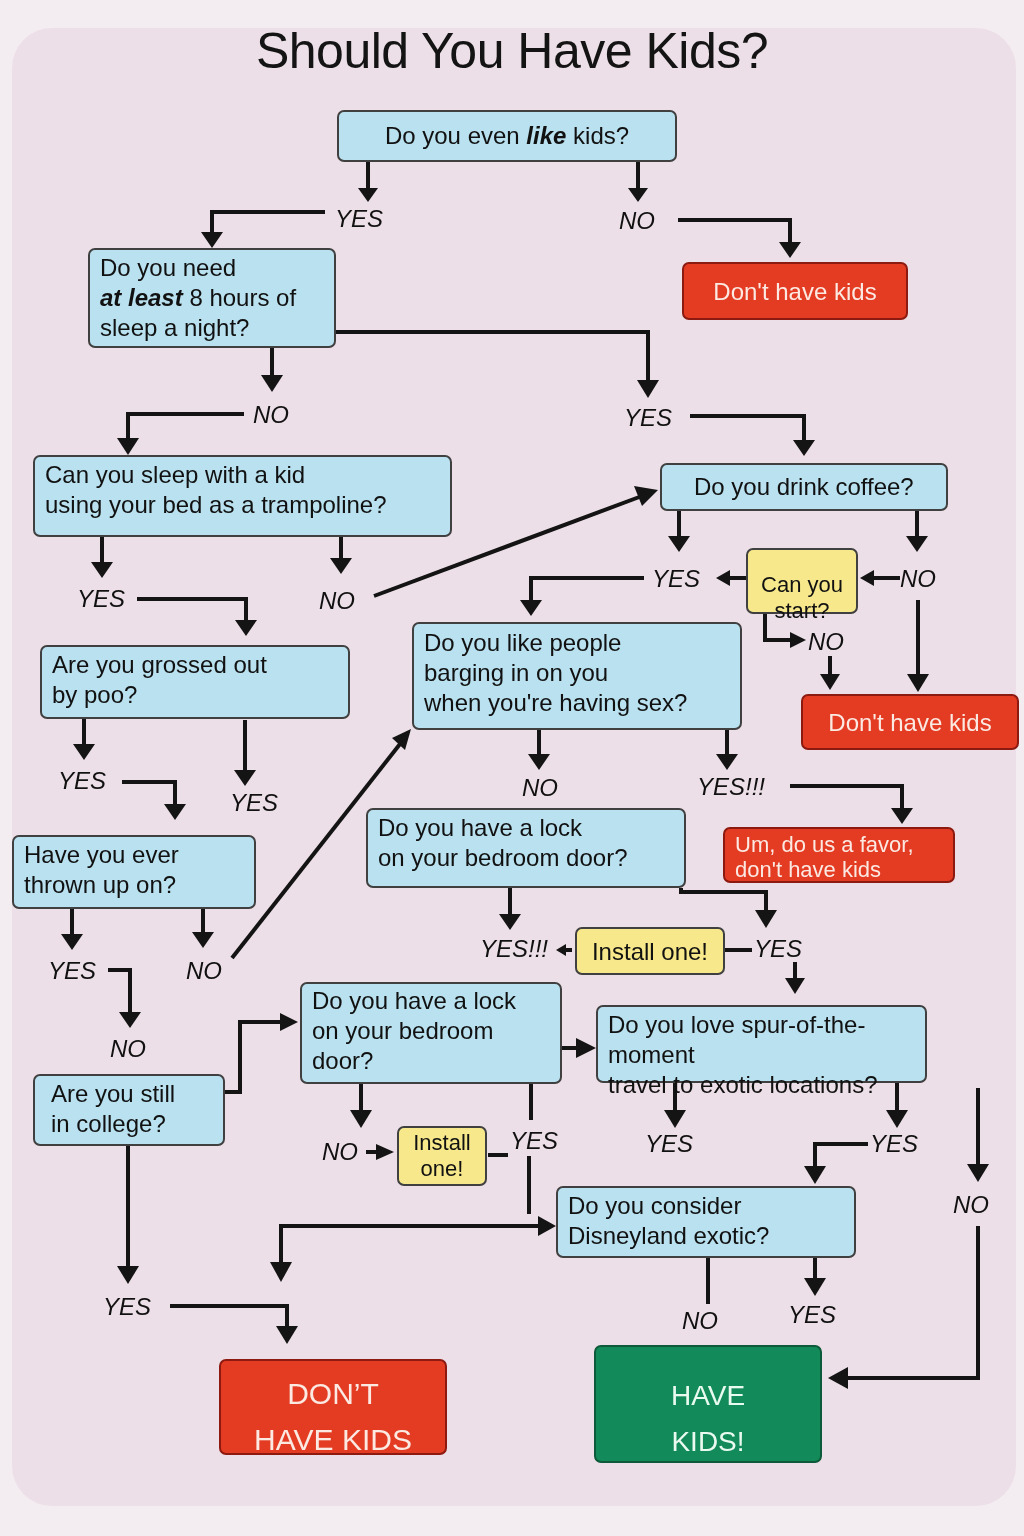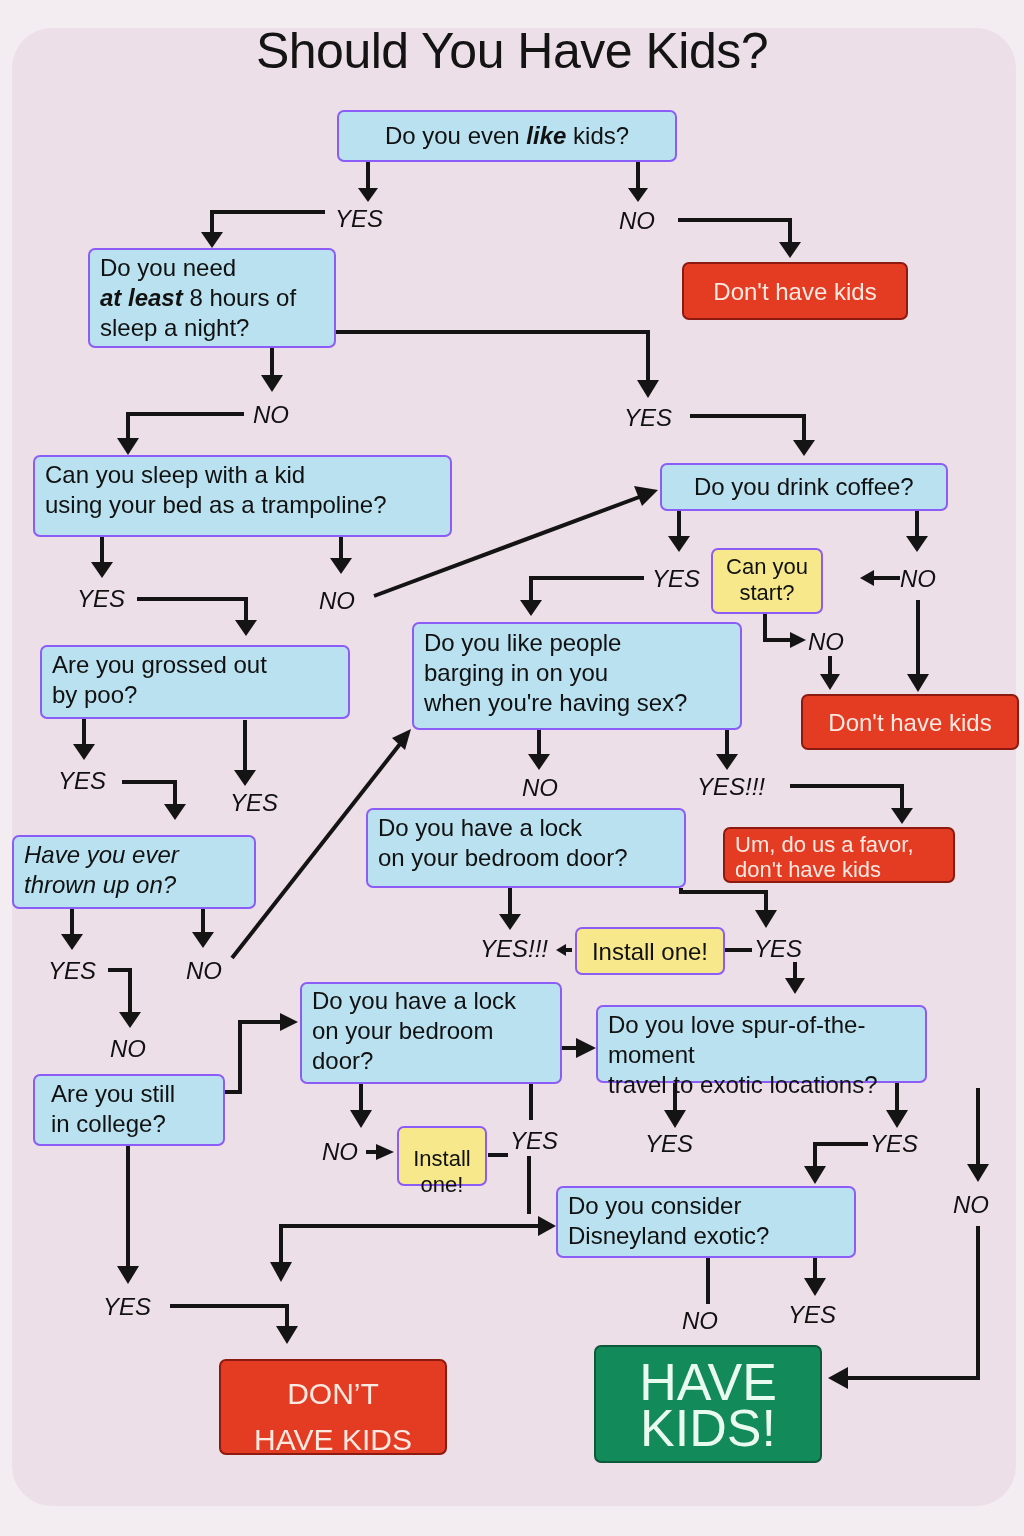--- a/index.html
+++ b/index.html
@@ -2,21 +2,21 @@
 <html><head>
 <meta charset="utf-8">
 <style>
   html, body { margin:0; padding:0; }
   body { width:1024px; height:1536px; background:#f3ecf1; position:relative; overflow:hidden;
          font-family:"Liberation Sans", "DejaVu Sans", sans-serif; color:#111; }
   .sheet { position:absolute; left:12px; top:28px; width:1004px; height:1478px;
            background:#eddfe7; border-radius:40px; }
   .title { position:absolute; left:0; width:1024px; top:22px; text-align:center;
            font-size:50px; color:#141414; letter-spacing:-0.5px; }
-  .node { position:absolute; box-sizing:border-box; border:2px solid #8b5cf6; border-radius:7px;
+  .node { position:absolute; box-sizing:border-box; border:2px solid #404040; border-radius:7px;
           font-size:24px; line-height:30px; padding:3px 10px; }
   .q { background:#b9e1ef; color:#111; }
   .y { background:#f6e88b; color:#111; text-align:center; line-height:26px; font-size:22px; }
   .r { background:#e43b23; color:#fbe9e2; border-color:#8c1a10; text-align:center; }
   .g { background:#138a59; color:#e9fbf0; border-color:#0c5a3a; text-align:center; }
   .lbl { position:absolute; font-size:24px; line-height:26px; color:#111; white-space:nowrap;font-style:italic; }
   svg.wires { position:absolute; left:0; top:0; width:1024px; height:1536px; pointer-events:none; }
   svg.wires path { fill:none; stroke:#141414; stroke-width:4; }
   svg.wires polygon { fill:#141414; }
   b i, .bi { font-weight:bold; font-style:italic; }
@@ -160,39 +160,39 @@
 
 <div class="node r" style="left:682px;top:262px;width:226px;height:58px;line-height:50px;">Don't have kids</div>
 
 <div class="node q" style="left:33px;top:455px;width:419px;height:82px;">
   <div>Can you sleep with a kid</div>
   <div>using your bed as a trampoline?</div>
 </div>
 
 <div class="node q" style="left:660px;top:463px;width:288px;height:48px;line-height:38px;padding-left:32px;">Do you drink coffee?</div>
 
-<div class="node y" style="left:711px;top:548px;width:112px;height:66px;padding-top:4px;">
+<div class="node y" style="left:746px;top:548px;width:112px;height:66px;padding-top:22px;">
   <div>Can you</div>
   <div>start?</div>
 </div>
 
 <div class="node r" style="left:801px;top:694px;width:218px;height:56px;line-height:48px;">Don't have kids</div>
 
 <div class="node q" style="left:40px;top:645px;width:310px;height:74px;">
   <div>Are you grossed out</div>
   <div>by poo?</div>
 </div>
 
 <div class="node q" style="left:412px;top:622px;width:330px;height:108px;padding-top:4px;">
   <div>Do you like people</div>
   <div>barging in on you</div>
   <div>when you're having sex?</div>
 </div>
 
-<div class="node q" style="left:12px;top:835px;width:244px;height:74px;font-style:italic;">
+<div class="node q" style="left:12px;top:835px;width:244px;height:74px;">
   <div>Have you ever</div>
   <div>thrown up on?</div>
 </div>
 
 <div class="node q" style="left:366px;top:808px;width:320px;height:80px;">
   <div>Do you have a lock</div>
   <div>on your bedroom door?</div>
 </div>
 
 <div class="node r" style="left:723px;top:827px;width:232px;height:56px;text-align:left;font-size:22px;line-height:25px;">
@@ -206,41 +206,41 @@
   <div>Do you have a lock</div>
   <div>on your bedroom</div>
   <div>door?</div>
 </div>
 
 <div class="node q" style="left:33px;top:1074px;width:192px;height:72px;padding-left:16px;">
   <div>Are you still</div>
   <div>in college?</div>
 </div>
 
-<div class="node y" style="left:397px;top:1126px;width:90px;height:60px;padding-top:18px;">
+<div class="node y" style="left:397px;top:1126px;width:90px;height:60px;padding-top:2px;">
   <div>Install</div>
   <div>one!</div>
 </div>
 
 <div class="node q" style="left:596px;top:1005px;width:331px;height:78px;">
   <div>Do you love spur-of-the-moment</div>
   <div>travel to exotic locations?</div>
 </div>
 
 <div class="node q" style="left:556px;top:1186px;width:300px;height:72px;">
   <div>Do you consider</div>
   <div>Disneyland exotic?</div>
 </div>
 
 <div class="node r" style="left:219px;top:1359px;width:228px;height:96px;font-size:30px;line-height:46px;padding-top:10px;">
   <div>DON’T</div>
   <div>HAVE KIDS</div>
 </div>
 
-<div class="node g" style="left:594px;top:1345px;width:228px;height:118px;font-size:52px;line-height:46px;padding-top:12px;">
+<div class="node g" style="left:594px;top:1345px;width:228px;height:118px;font-size:28px;line-height:46px;padding-top:26px;">
   <div>HAVE</div>
   <div>KIDS!</div>
 </div>
 
 <div class="lbl" style="left:335px;top:206px;">YES</div>
 <div class="lbl" style="left:619px;top:208px;">NO</div>
 <div class="lbl" style="left:253px;top:402px;">NO</div>
 <div class="lbl" style="left:624px;top:405px;">YES</div>
 <div class="lbl" style="left:77px;top:586px;">YES</div>
 <div class="lbl" style="left:319px;top:588px;">NO</div>

